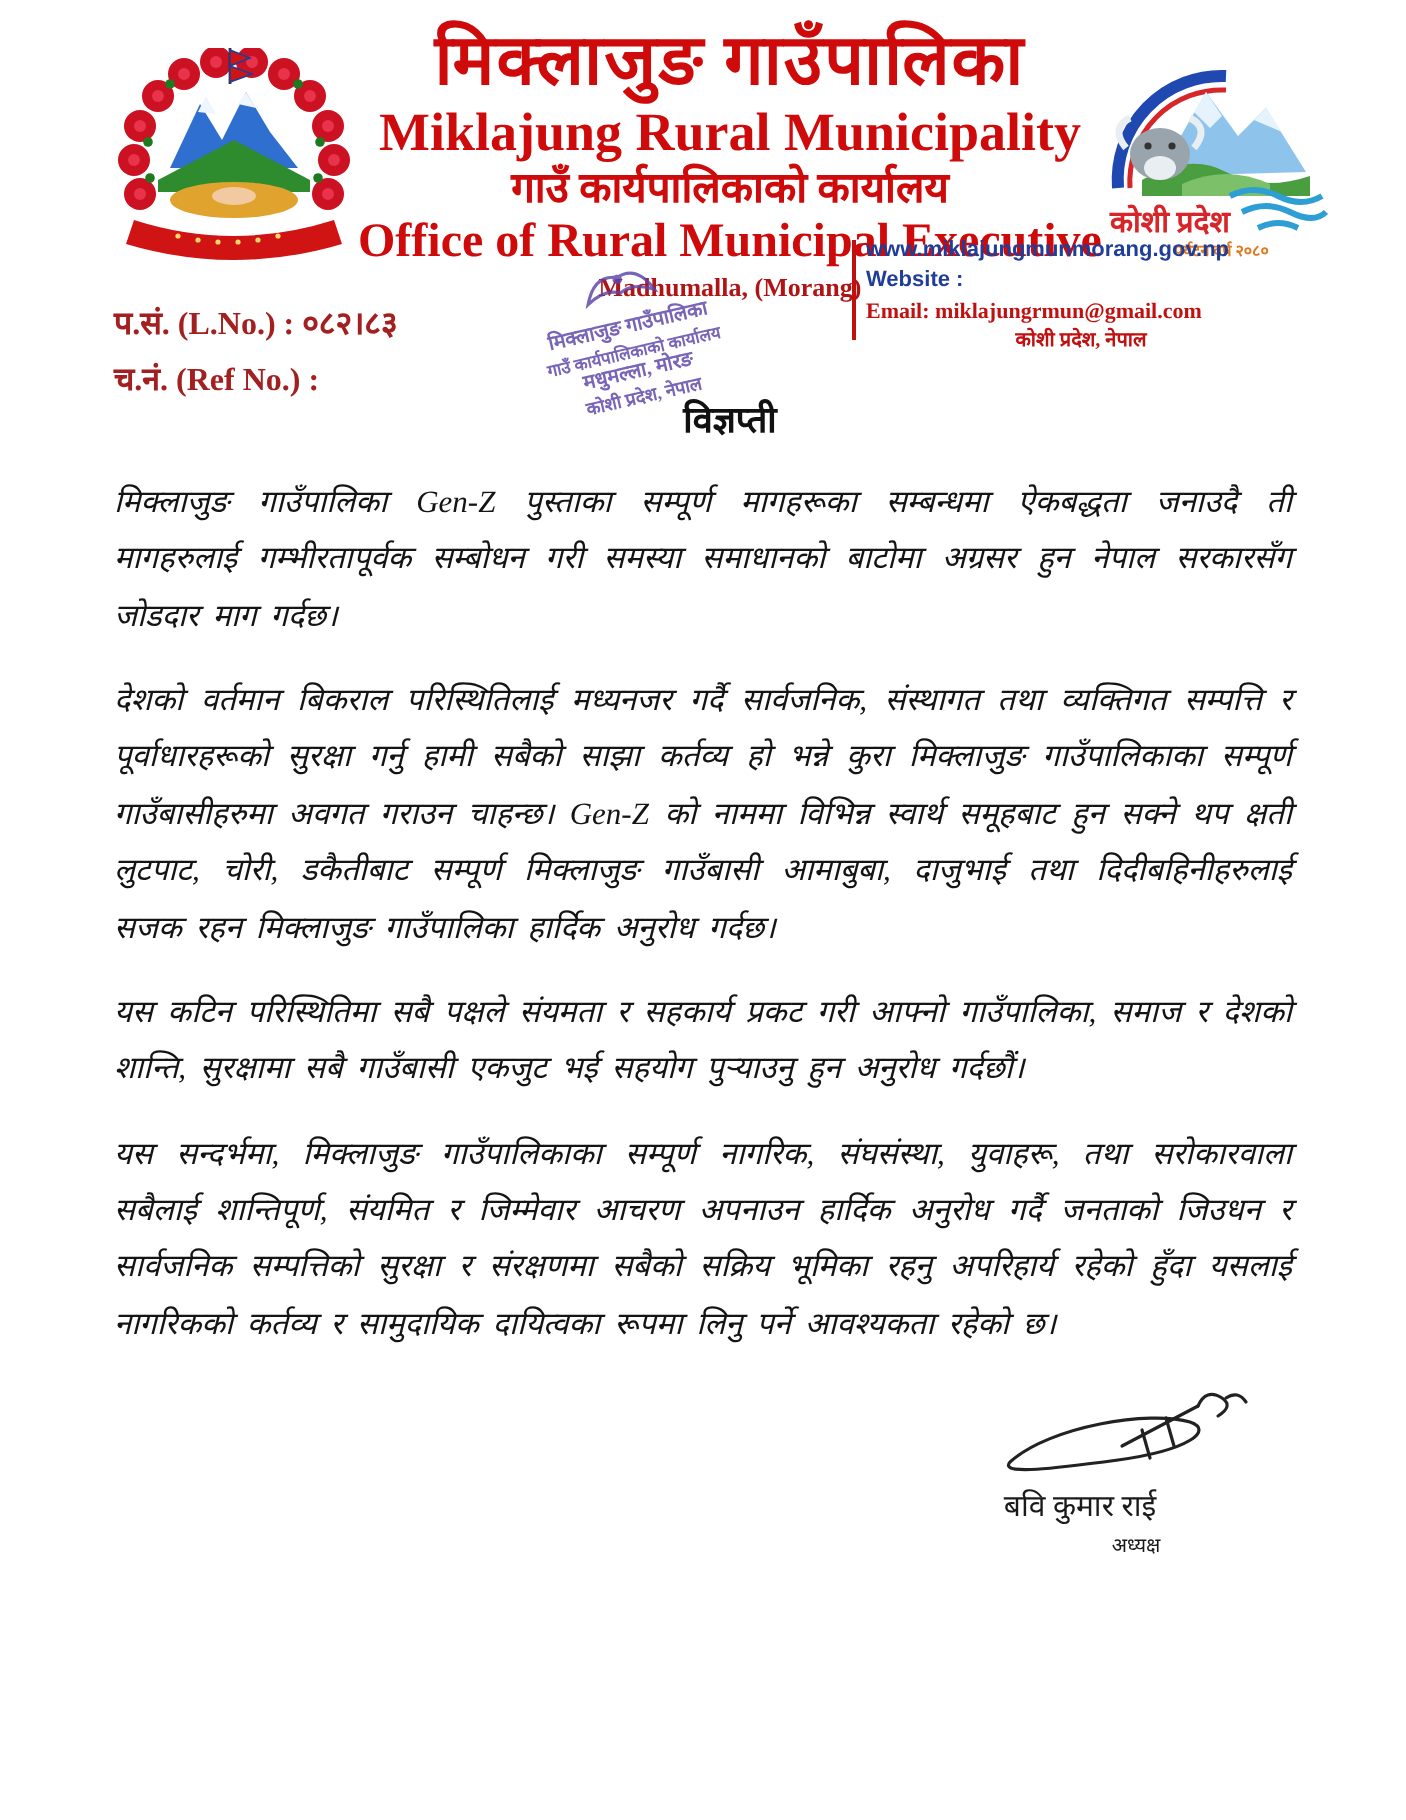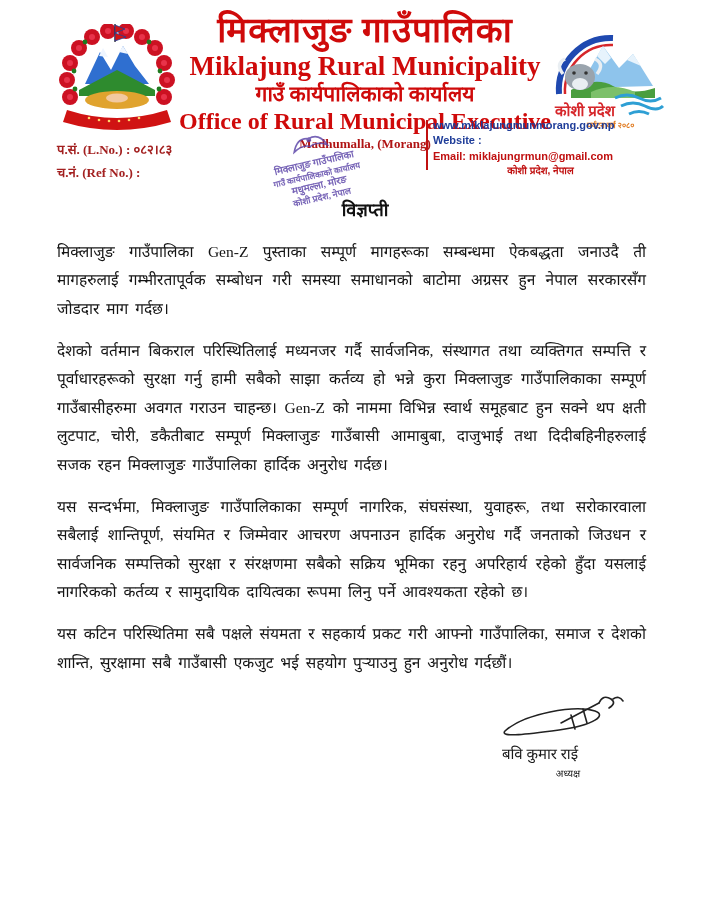--- a/index.html
+++ b/index.html
@@ -19,39 +19,39 @@
   .title-np   { font-size:35px; font-weight:bold; line-height:1.1; letter-spacing:1px; }
   .title-en   { font-size:27px; font-weight:bold; line-height:1.15; }
   .office-np  { font-size:21px; font-weight:bold; line-height:1.2; }
   .office-en  { font-size:24px; font-weight:bold; line-height:1.2; }
   .addr-np    { font-size:11px; font-weight:bold; line-height:1.3; color:#b01414; }
   .addr-en    { font-size:13px; font-weight:bold; line-height:1.25; color:#b01414; }
 
   .contact-block { position:absolute; left:433px; top:118px; width:215px; font-family:"Liberation Sans","DejaVu Sans",sans-serif; font-size:11px; font-weight:bold; line-height:1.4; }
   .contact-divider { position:absolute; left:426px; top:120px; width:2px; height:50px; background:#c01010; }
   .c-blue { color:#1f3d99; }
-  .c-red  { color:#c01010; }
+  .c-red  { color:#c01010;font-family:Liberation Serif, serif; }
   .c-center { text-align:center; }
 
-  .refs-block { position:absolute; left:57px; top:139px; color:#a32020; font-size:13px; font-weight:bold; line-height:1.75; font-family:"Liberation Serif",serif; }
+  .refs-block { position:absolute; left:57px; top:149px; color:#a32020; font-size:16px; font-weight:bold; line-height:1.75; font-family:"Liberation Serif",serif; }
 
   .date-line { position:absolute; left:450px; top:186px; width:210px; text-align:center; font-size:16px; color:#111; }
 
   .stamp { position:absolute; left:240px; top:130px; width:150px; transform:rotate(-13deg); color:#5b44a8; opacity:.82; text-align:center; line-height:1.25; font-weight:bold; }
   .stamp .s1 { font-size:10px; }
   .stamp .s2 { font-size:8.5px; }
   .stamp .s3 { font-size:10px; }
   .stamp .s4 { font-size:9px; }
 
   .subject { position:absolute; left:0; top:197px; width:730px; text-align:center; font-size:18px; font-weight:bold; color:#111; }
 
   .letter-body { margin:0 57px; padding-top:6px; }
   .letter-body p {
     font-size:15.5px; line-height:1.83; text-align:justify;
-    word-spacing:3px; margin-bottom:14px; color:#141414;
+    word-spacing:3px; margin-bottom:14px; color:#141414;font-style:italic;
   }
 
   .sig-block { width:230px; margin:14px 48px 0 auto; text-align:center; }
   .sig-scribble { display:block; margin:0 0 2px auto; }
   .sig-name  { font-size:15px; line-height:1.5; }
   .sig-title { font-size:10px; line-height:1.5; padding-left:56px; }
 </style>
 </head>
 <body>
 
@@ -180,22 +180,22 @@
     <div class="s4">कोशी प्रदेश, नेपाल</div>
   </div>
 
 
   <div class="subject">विज्ञप्ती</div>
 </div>
 
 <div class="letter-body">
   <p>मिक्लाजुङ गाउँपालिका Gen-Z पुस्ताका सम्पूर्ण मागहरूका सम्बन्धमा ऐकबद्धता जनाउदै ती मागहरुलाई गम्भीरतापूर्वक सम्बोधन गरी समस्या समाधानको बाटोमा अग्रसर हुन नेपाल सरकारसँग जोडदार माग गर्दछ।</p>
   <p>देशको वर्तमान बिकराल परिस्थितिलाई मध्यनजर गर्दै सार्वजनिक, संस्थागत तथा व्यक्तिगत सम्पत्ति र पूर्वाधारहरूको सुरक्षा गर्नु हामी सबैको साझा कर्तव्य हो भन्ने कुरा मिक्लाजुङ गाउँपालिकाका सम्पूर्ण गाउँबासीहरुमा अवगत गराउन चाहन्छ। Gen-Z को नाममा विभिन्न स्वार्थ समूहबाट हुन सक्ने थप क्षती लुटपाट, चोरी, डकैतीबाट सम्पूर्ण मिक्लाजुङ गाउँबासी आमाबुबा, दाजुभाई तथा दिदीबहिनीहरुलाई सजक रहन मिक्लाजुङ गाउँपालिका हार्दिक अनुरोध गर्दछ।</p>
+  <p>यस कटिन परिस्थितिमा सबै पक्षले संयमता र सहकार्य प्रकट गरी आफ्नो गाउँपालिका, समाज र देशको शान्ति, सुरक्षामा सबै गाउँबासी एकजुट भई सहयोग पुऱ्याउनु हुन अनुरोध गर्दछौं।</p>
   <p>यस सन्दर्भमा, मिक्लाजुङ गाउँपालिकाका सम्पूर्ण नागरिक, संघसंस्था, युवाहरू, तथा सरोकारवाला सबैलाई शान्तिपूर्ण, संयमित र जिम्मेवार आचरण अपनाउन हार्दिक अनुरोध गर्दै जनताको जिउधन र सार्वजनिक सम्पत्तिको सुरक्षा र संरक्षणमा सबैको सक्रिय भूमिका रहनु अपरिहार्य रहेको हुँदा यसलाई नागरिकको कर्तव्य र सामुदायिक दायित्वका रूपमा लिनु पर्ने आवश्यकता रहेको छ।</p>
-  <p>यस कटिन परिस्थितिमा सबै पक्षले संयमता र सहकार्य प्रकट गरी आफ्नो गाउँपालिका, समाज र देशको शान्ति, सुरक्षामा सबै गाउँबासी एकजुट भई सहयोग पुऱ्याउनु हुन अनुरोध गर्दछौं।</p>
 </div>
 
 <div class="sig-block">
   <svg class="sig-scribble" width="160" height="50" viewBox="0 0 160 50">
     <g fill="none" stroke="#222" stroke-width="1.6" stroke-linecap="round">
       <path d="M10,40 C30,22 80,14 100,20 C112,24 100,34 64,39 C34,43 4,47 10,40 Z"></path>
       <path d="M66,32 L104,12"></path>
       <path d="M76,24 l4,14"></path>
       <path d="M88,18 l4,14"></path>
       <path d="M104,12 q4,-9 12,-4 q6,4 -2,9"></path>

